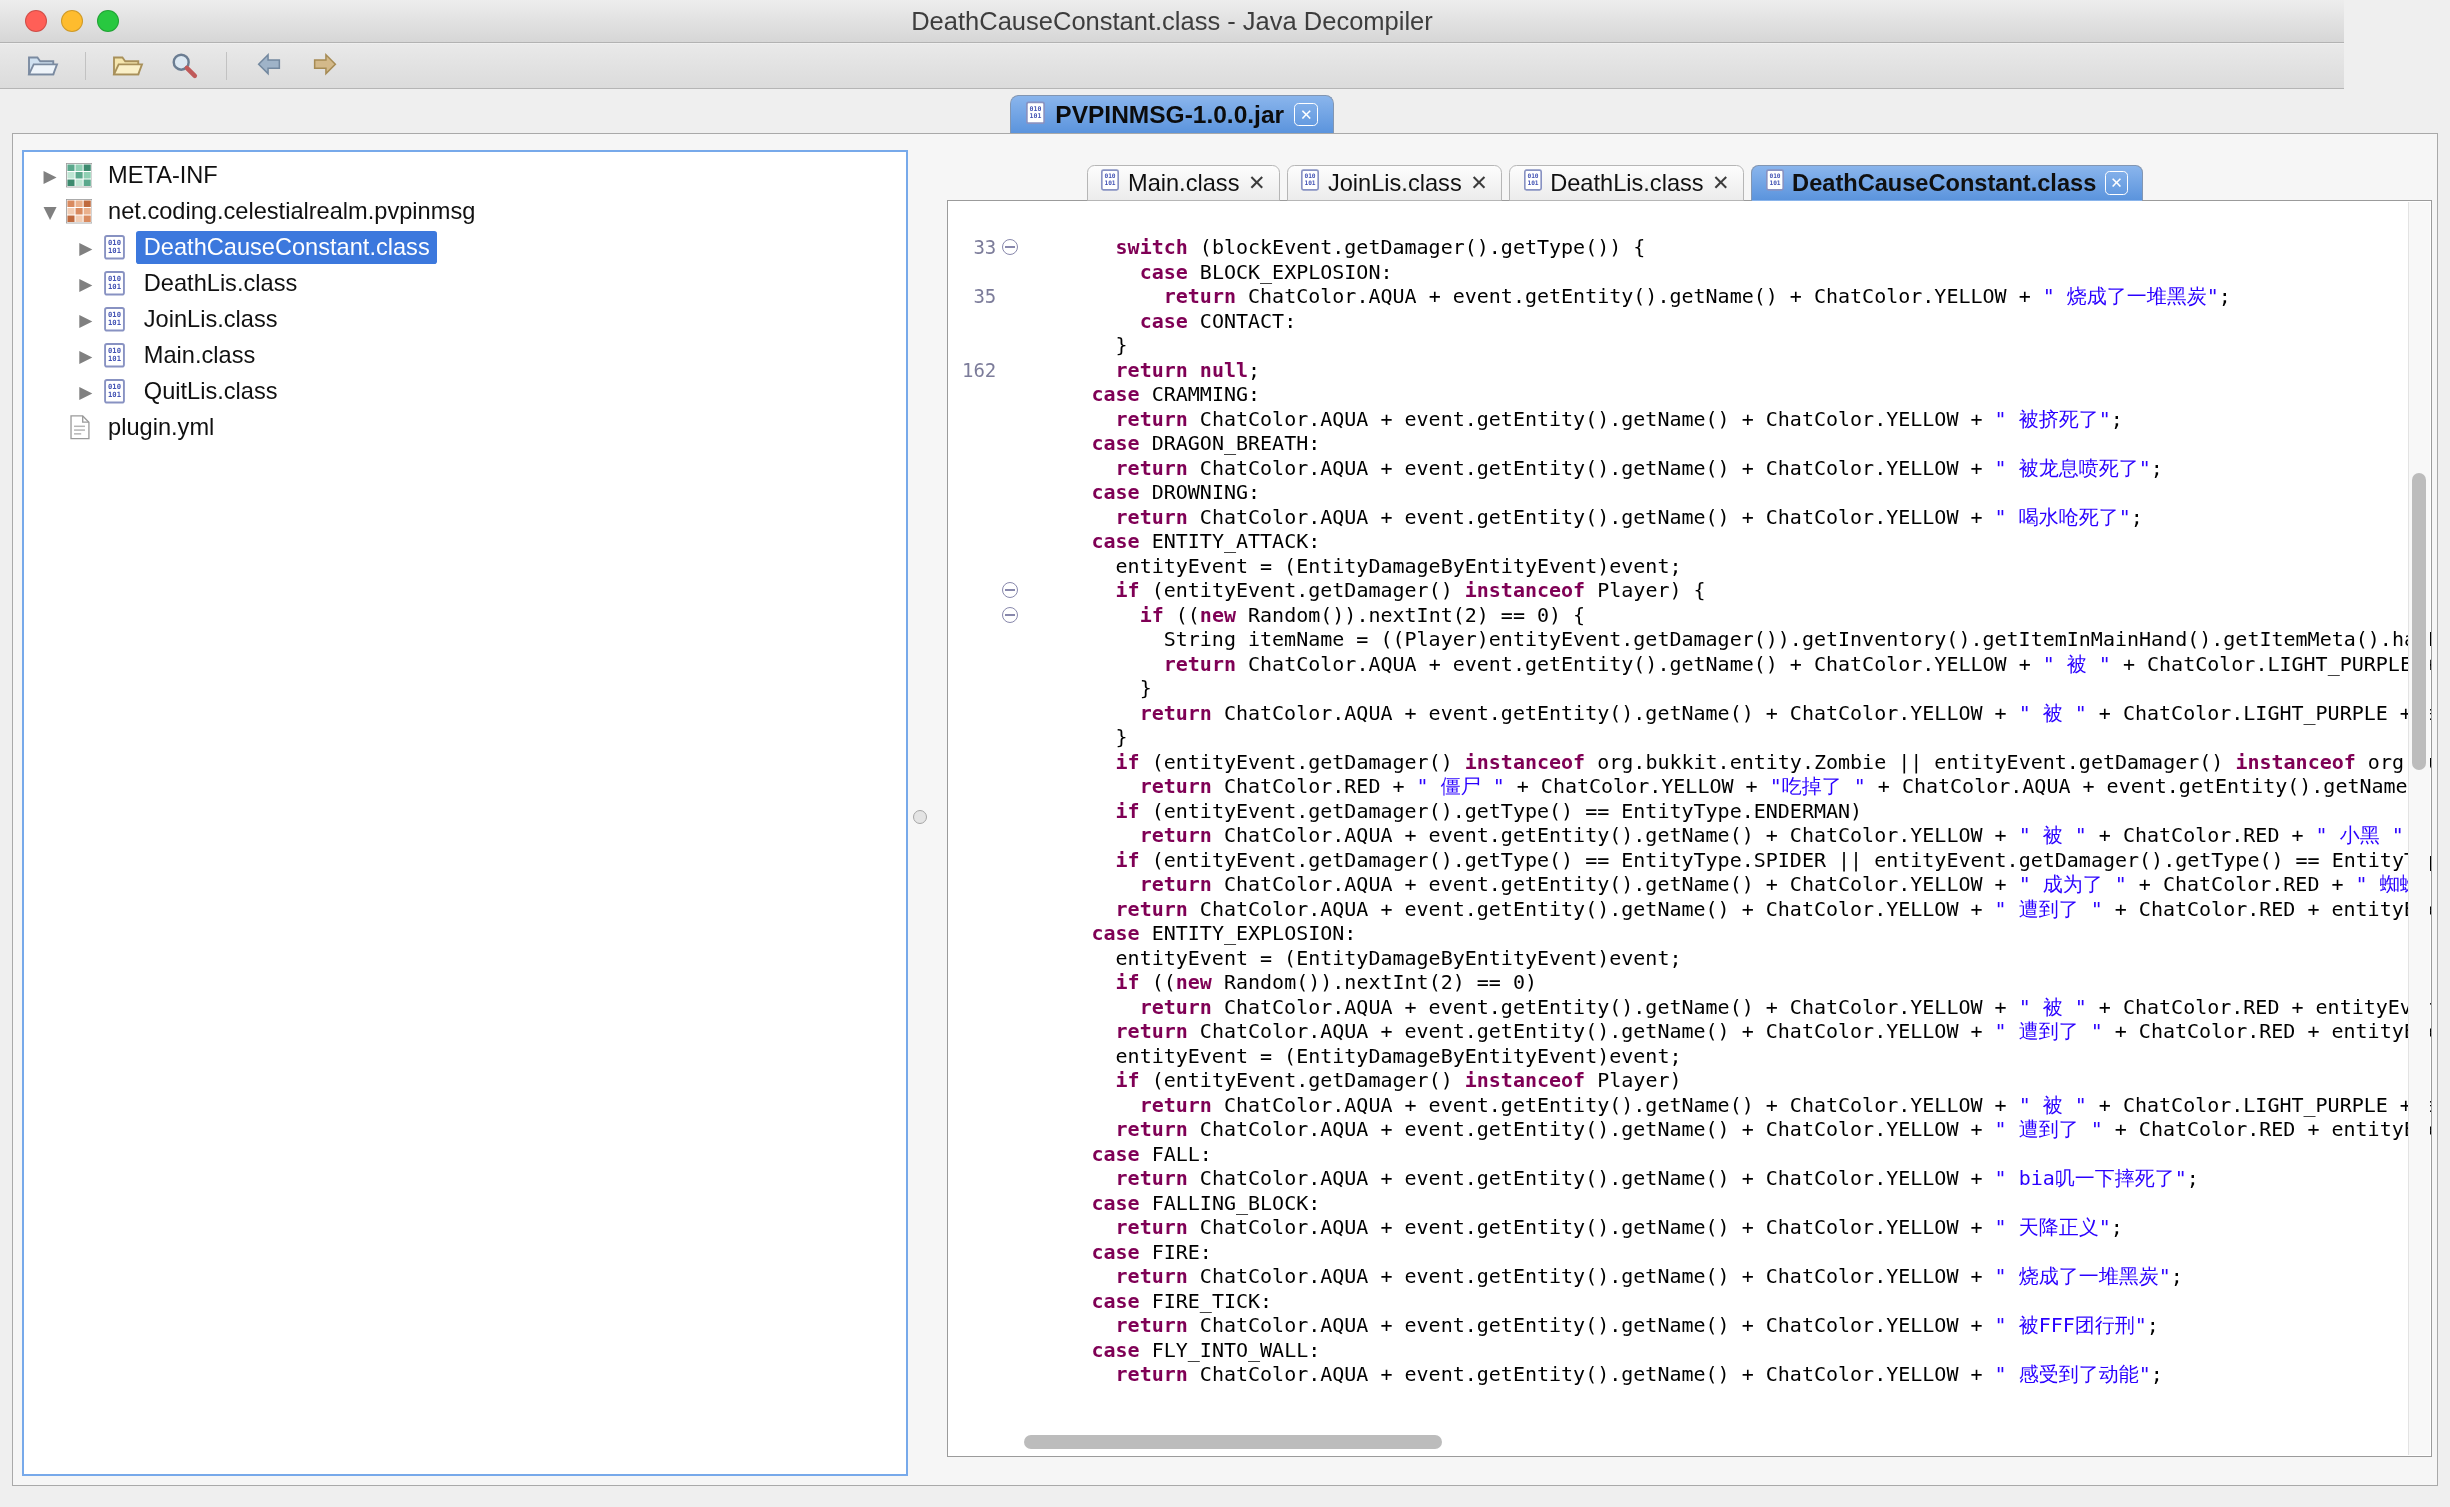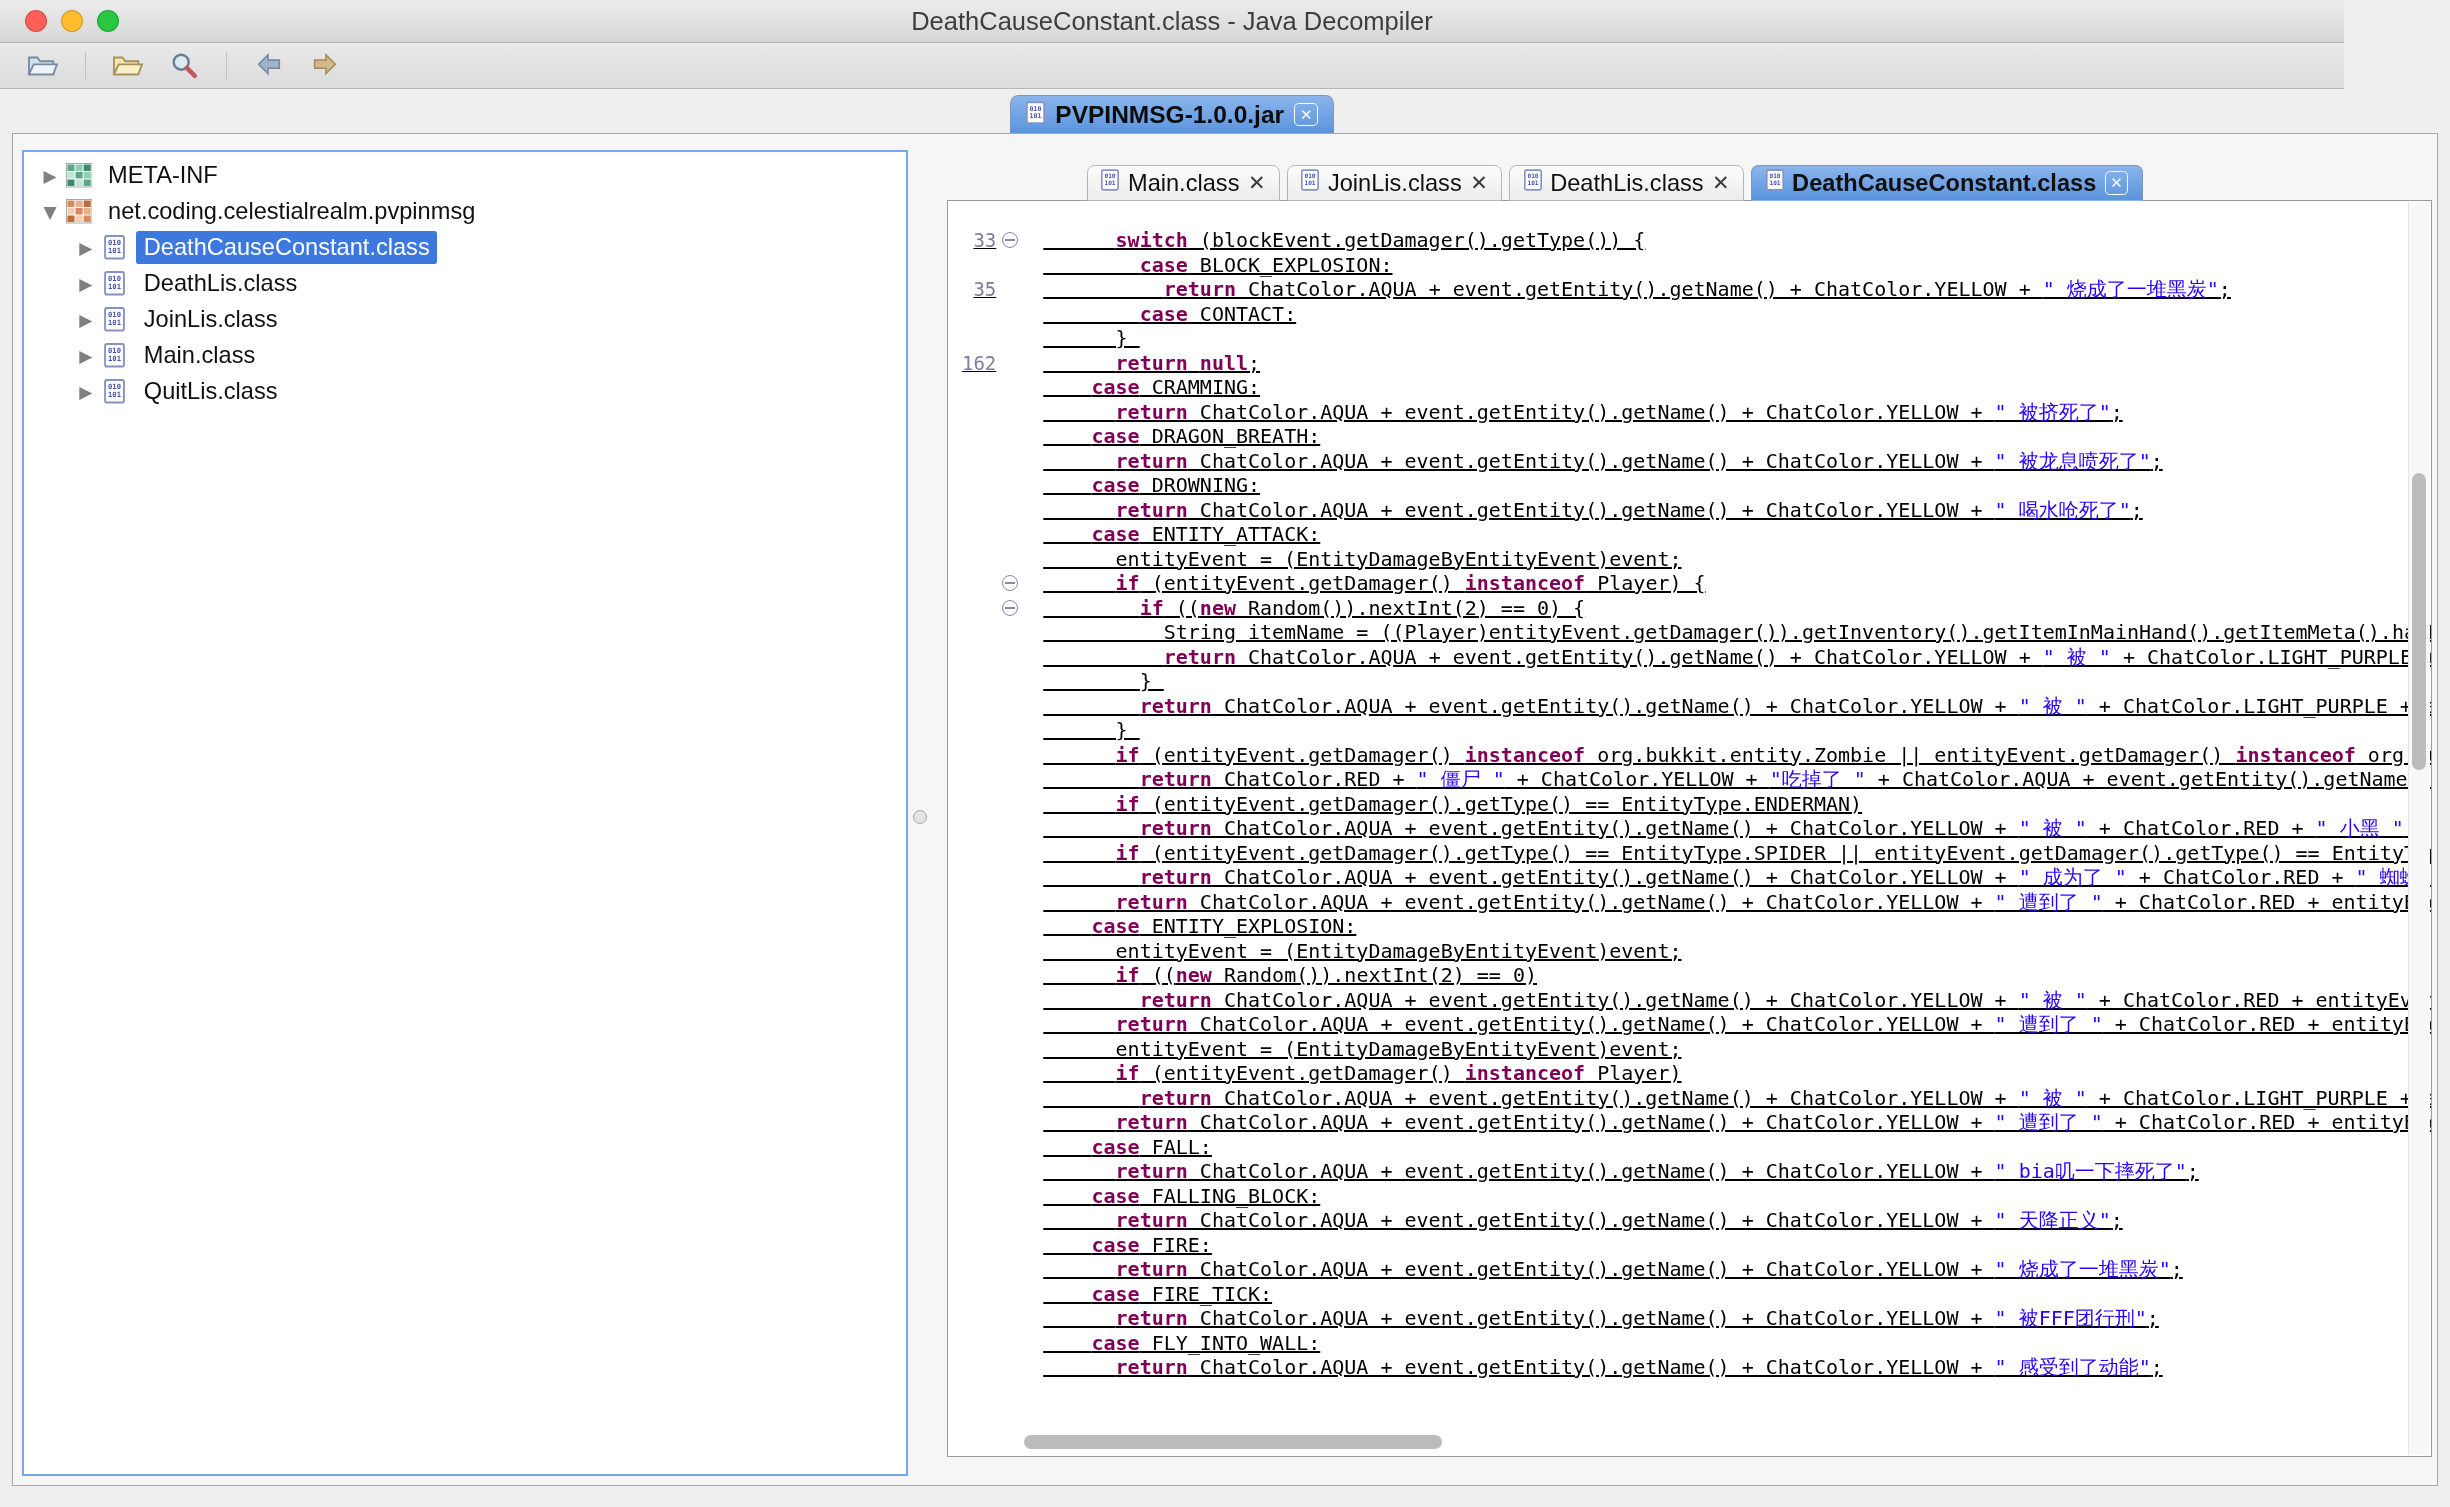--- a/index.html
+++ b/index.html
@@ -47,21 +47,21 @@
   .editor-tabs{position:absolute;left:1074px;top:30px;height:37px;display:flex;gap:7.5px;align-items:flex-end;z-index:4;}
   .etab{height:36px;box-sizing:border-box;display:flex;align-items:center;gap:8.5px;padding:0 13.2px;font-size:23.6px;
     color:#101010;border:0.9px solid #b6b6b6;border-radius:7.5px 7.5px 0 0;background:linear-gradient(#fdfdfd,#ececec);}
   .etab.active{background:linear-gradient(var(--tab_active_top),var(--tab_active_bottom));
     border-color:#8296b2;border-bottom-color:transparent;font-weight:600;}
   .close-x{font-size:21px;color:#3c3c3c;font-family:"DejaVu Sans",sans-serif;line-height:1;}
 
   
   .editor-panel{position:absolute;left:934px;top:66px;width:1485px;height:1257px;background:#fff;
     border:0.9px solid #9b9b9b;box-sizing:border-box;overflow:hidden;}
-  .code{position:absolute;inset:0;padding-top:27px;font-family:"DejaVu Sans Mono",monospace;font-size:20px;line-height:24.5px;text-decoration:underline;}
+  .code{position:absolute;inset:0;padding-top:34px;font-family:"DejaVu Sans Mono",monospace;font-size:20px;line-height:24.5px;}
   .code-line{display:flex;height:24.5px;white-space:pre;}
   .lnum{width:48px;flex:none;text-align:right;color:var(--line_number);font-size:19px;}
   .foldcol{width:28px;flex:none;display:flex;align-items:center;justify-content:center;}
   .fold-minus{width:16px;height:16px;border:1.9px solid #8888ac;border-radius:50%;position:relative;box-sizing:border-box;}
   .fold-minus::after{content:"";position:absolute;left:1.9px;right:1.9px;top:50%;height:1.9px;margin-top:-0.9px;background:#8888ac;}
   .ltext{margin-left:19px;flex:none;}
   .k{color:var(--keyword);font-weight:bold;}
   .s{color:var(--string);}
   .p{color:#000;}
 
@@ -217,20 +217,33 @@
         <div class="tree-row" style="padding-left: 47px;">
           <span class="disclosure">▶</span>
           <span class="tree-icon">
             <svg width="21" height="24.5" viewBox="0 0 11 13" style="font-size:25px">
               <rect x="0.5" y="0.5" width="10" height="12" rx="1" fill="#fff" stroke="#8892c2"></rect>
               <text x="5.5" y="5.4" font-size="3.8" font-weight="bold" fill="#4353b4" text-anchor="middle" font-family="DejaVu Sans Mono,monospace">010</text>
               <text x="5.5" y="9.8" font-size="3.8" font-weight="bold" fill="#4353b4" text-anchor="middle" font-family="DejaVu Sans Mono,monospace">101</text>
             </svg>
           </span>
           <span class="tree-label">QuitLis.class</span>
+        </div>
+        <div class="tree-row" style="padding-left: 11.3px;">
+          <span class="disclosure"></span>
+          <span class="tree-icon">
+            <svg width="21" height="24.5" viewBox="0 0 11 13">
+              <path d="M1 0.5 h6.2 l3.3 3.3 v8.7 h-9.5 z" fill="#fff" stroke="#9a9a9a" stroke-width="0.7"></path>
+              <path d="M7.2 0.5 v3.3 h3.3" fill="none" stroke="#9a9a9a" stroke-width="0.7"></path>
+              <line x1="2.6" y1="6" x2="8.4" y2="6" stroke="#b5b5b5" stroke-width="0.8"></line>
+              <line x1="2.6" y1="8" x2="8.4" y2="8" stroke="#b5b5b5" stroke-width="0.8"></line>
+              <line x1="2.6" y1="10" x2="6.4" y2="10" stroke="#b5b5b5" stroke-width="0.8"></line>
+            </svg>
+          </span>
+          <span class="tree-label">plugin.yml</span>
         </div>
       </div>
 
     <div class="splitter-grip"></div>
 
     <div class="editor-tabs" id="tabs">
         <div class="etab">
           <span><svg width="18" height="22" viewBox="0 0 11 13" style="font-size:25px">
               <rect x="0.5" y="0.5" width="10" height="12" rx="1" fill="#fff" stroke="#8892c2"></rect>
               <text x="5.5" y="5.4" font-size="3.8" font-weight="bold" fill="#4353b4" text-anchor="middle" font-family="DejaVu Sans Mono,monospace">010</text>

